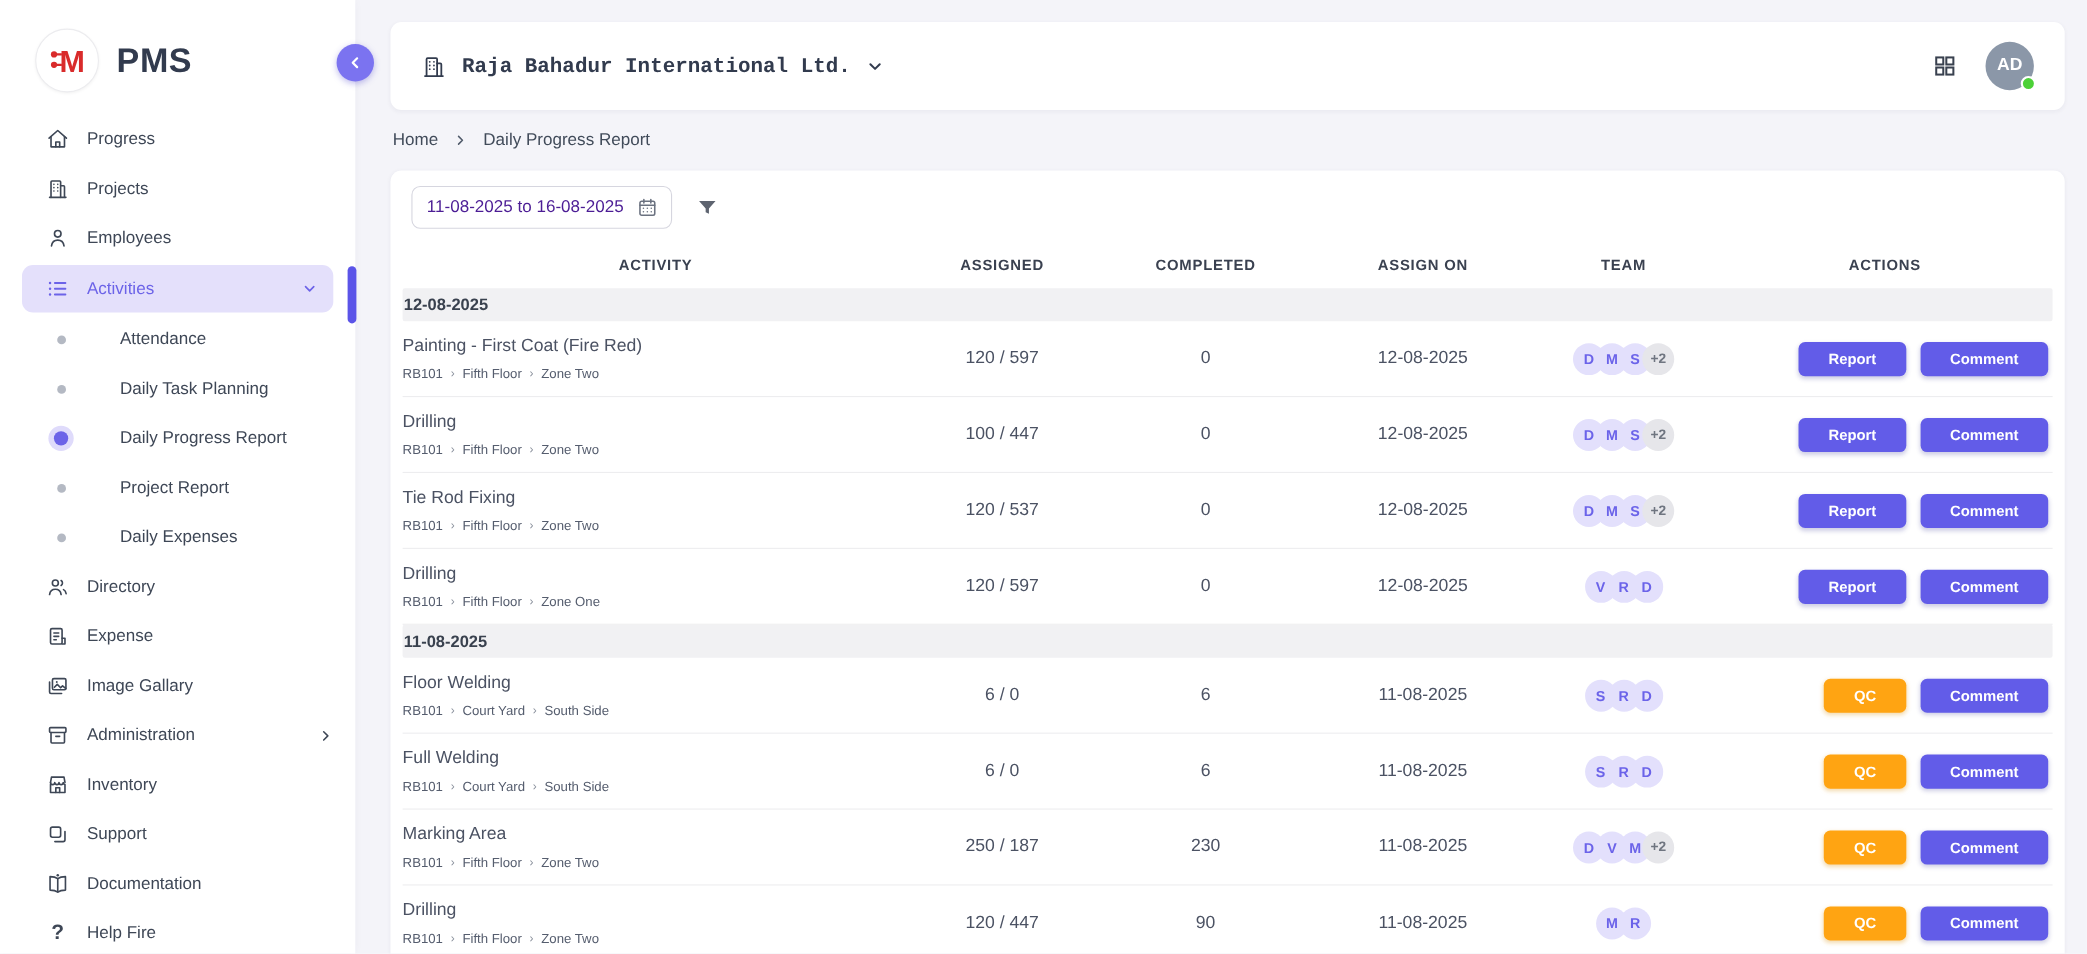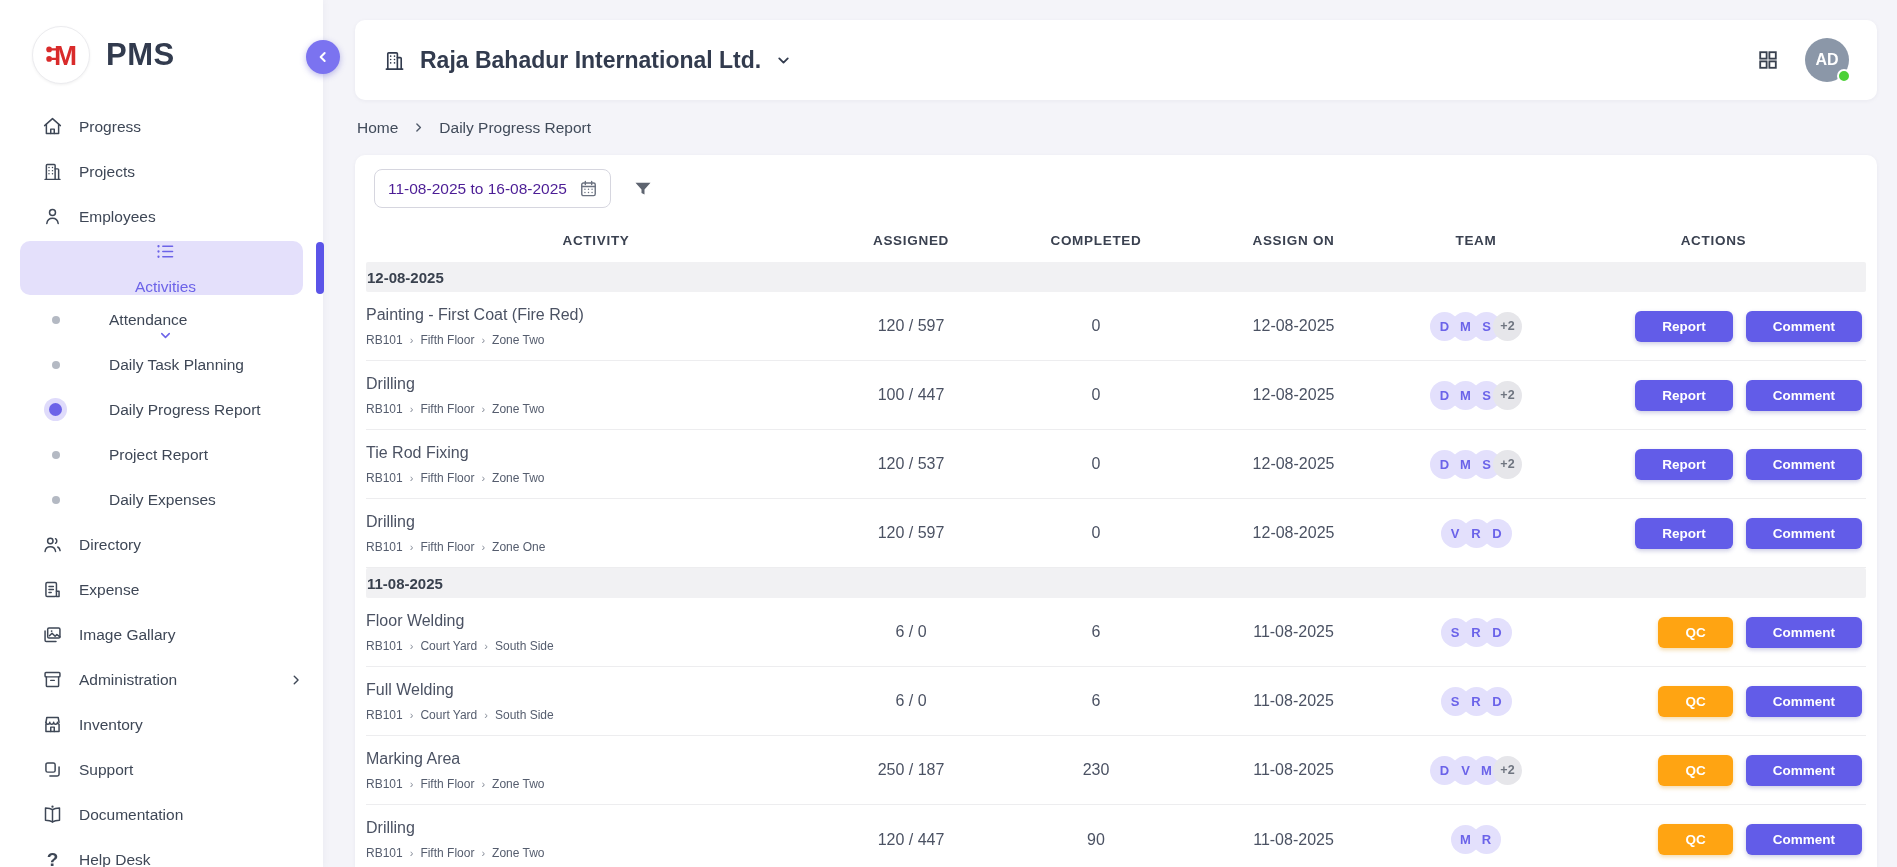--- a/index.html
+++ b/index.html
@@ -17,38 +17,38 @@
     box-shadow:0 0 8px rgba(40,40,80,.05);}
   .logo-row{display:flex;align-items:center;gap:16px;padding:26px 24px 16px 32px;}
   .logo-circle{width:58px;height:58px;border-radius:50%;background:#fff;border:1px solid #ECECEF;
     display:flex;align-items:center;justify-content:center;box-shadow:0 1px 3px rgba(0,0,0,.06);}
   .logo-text{font-size:31px;font-weight:800;color:var(--ink);letter-spacing:.5px;}
   .nav{padding-top:4px;}
   .nav-item{display:flex;align-items:center;gap:16px;height:45px;padding:0 20px 0 42px;
     color:var(--ink2);font-size:15.5px;font-weight:500;cursor:pointer;}
   .nav-item .nicon{width:21px;height:21px;flex:0 0 auto;display:flex;align-items:center;justify-content:center;color:#3E4756;}
   .nav-item.active-parent{background:var(--sidebar_active_bg);margin:2px 20px;border-radius:10px;
-    padding:0 14px 0 22px;height:54px;color:#6C63E8;flex-direction:column;}
+    padding:0 14px 0 22px;height:43px;color:#6C63E8;}
   .nav-item.active-parent .nicon{color:#6C63E8;}
   .nav-item .grow{flex:1;}
   .sub-item{display:flex;align-items:center;gap:49px;height:45px;padding-left:52px;
     color:var(--ink2);font-size:15.5px;font-weight:500;cursor:pointer;}
   .sub-dot{width:8px;height:8px;border-radius:50%;background:#B4B9C3;flex:0 0 auto;}
   .sub-item.active .sub-dot{width:13px;height:13px;background:#6C63E8;box-shadow:0 0 0 5px #DFDBFB;margin-left:-3px;margin-right:-2px;}
   .active-edge{position:absolute;right:-1px;width:8px;height:52px;background:#5B54E8;border-radius:6px;}
   .collapse-btn{position:absolute;top:40px;right:-17px;width:34px;height:34px;border-radius:50%;
     background:#7B73F0;color:#fff;display:flex;align-items:center;justify-content:center;
     border:none;box-shadow:0 2px 6px rgba(70,60,200,.35);cursor:pointer;z-index:5;}
 
   
   .main{flex:1;display:flex;flex-direction:column;padding:20px 20px 0 32px;min-width:0;}
   .topbar{background:#fff;border-radius:10px;height:80px;display:flex;align-items:center;
     padding:0 28px;box-shadow:0 1px 4px rgba(40,40,80,.05);}
   .company{display:flex;align-items:center;gap:14px;cursor:pointer;}
-  .company-name{font-size:23px;font-weight:700;color:var(--ink);}
+  .company-name{font-size:19px;font-weight:700;color:var(--ink);font-family:Liberation Mono, monospace;}
   .topbar-right{margin-left:auto;display:flex;align-items:center;gap:26px;}
   .grid-btn{background:none;border:none;cursor:pointer;color:#39414F;display:flex;}
   .profile{position:relative;width:44px;height:44px;border-radius:50%;background:var(--profile_bg);
     color:#fff;font-size:16px;font-weight:700;display:flex;align-items:center;justify-content:center;cursor:pointer;}
   .online-dot{position:absolute;right:-2px;bottom:-1px;width:14px;height:14px;border-radius:50%;
     background:var(--online);border:2px solid #fff;}
 
   .breadcrumb{display:flex;align-items:center;gap:14px;height:55px;padding-left:2px;
     font-size:15.5px;color:#414B5A;}
   .breadcrumb .crumb{cursor:pointer;}
@@ -262,21 +262,21 @@
             <path d="M12 6.5C10 5 7.5 4.5 4 4.5v14c3.5 0 6 .5 8 2 2-1.5 4.5-2 8-2v-14c-3.5 0-6 .5-8 2Z"></path>
             <path d="M12 6.5v14"></path>
             <circle cx="12" cy="3" r="1.3" fill="currentColor" stroke="none"></circle>
           </svg>
       </span>
       <span>Documentation</span>
     </div>
 
     <div class="nav-item">
       <span class="nicon" style="font-size:19px;font-weight:600;">?</span>
-      <span>Help Desk</span>
+      <span>Help Fire</span>
     </div>
   </nav>
 </aside>
 
 <div class="main">
 
   <header class="topbar">
     <div class="company">
       <span>
         <svg width="23" height="23" viewBox="0 0 24 24" fill="none" stroke="#323B4E" stroke-width="1.7" stroke-linecap="round" stroke-linejoin="round">

